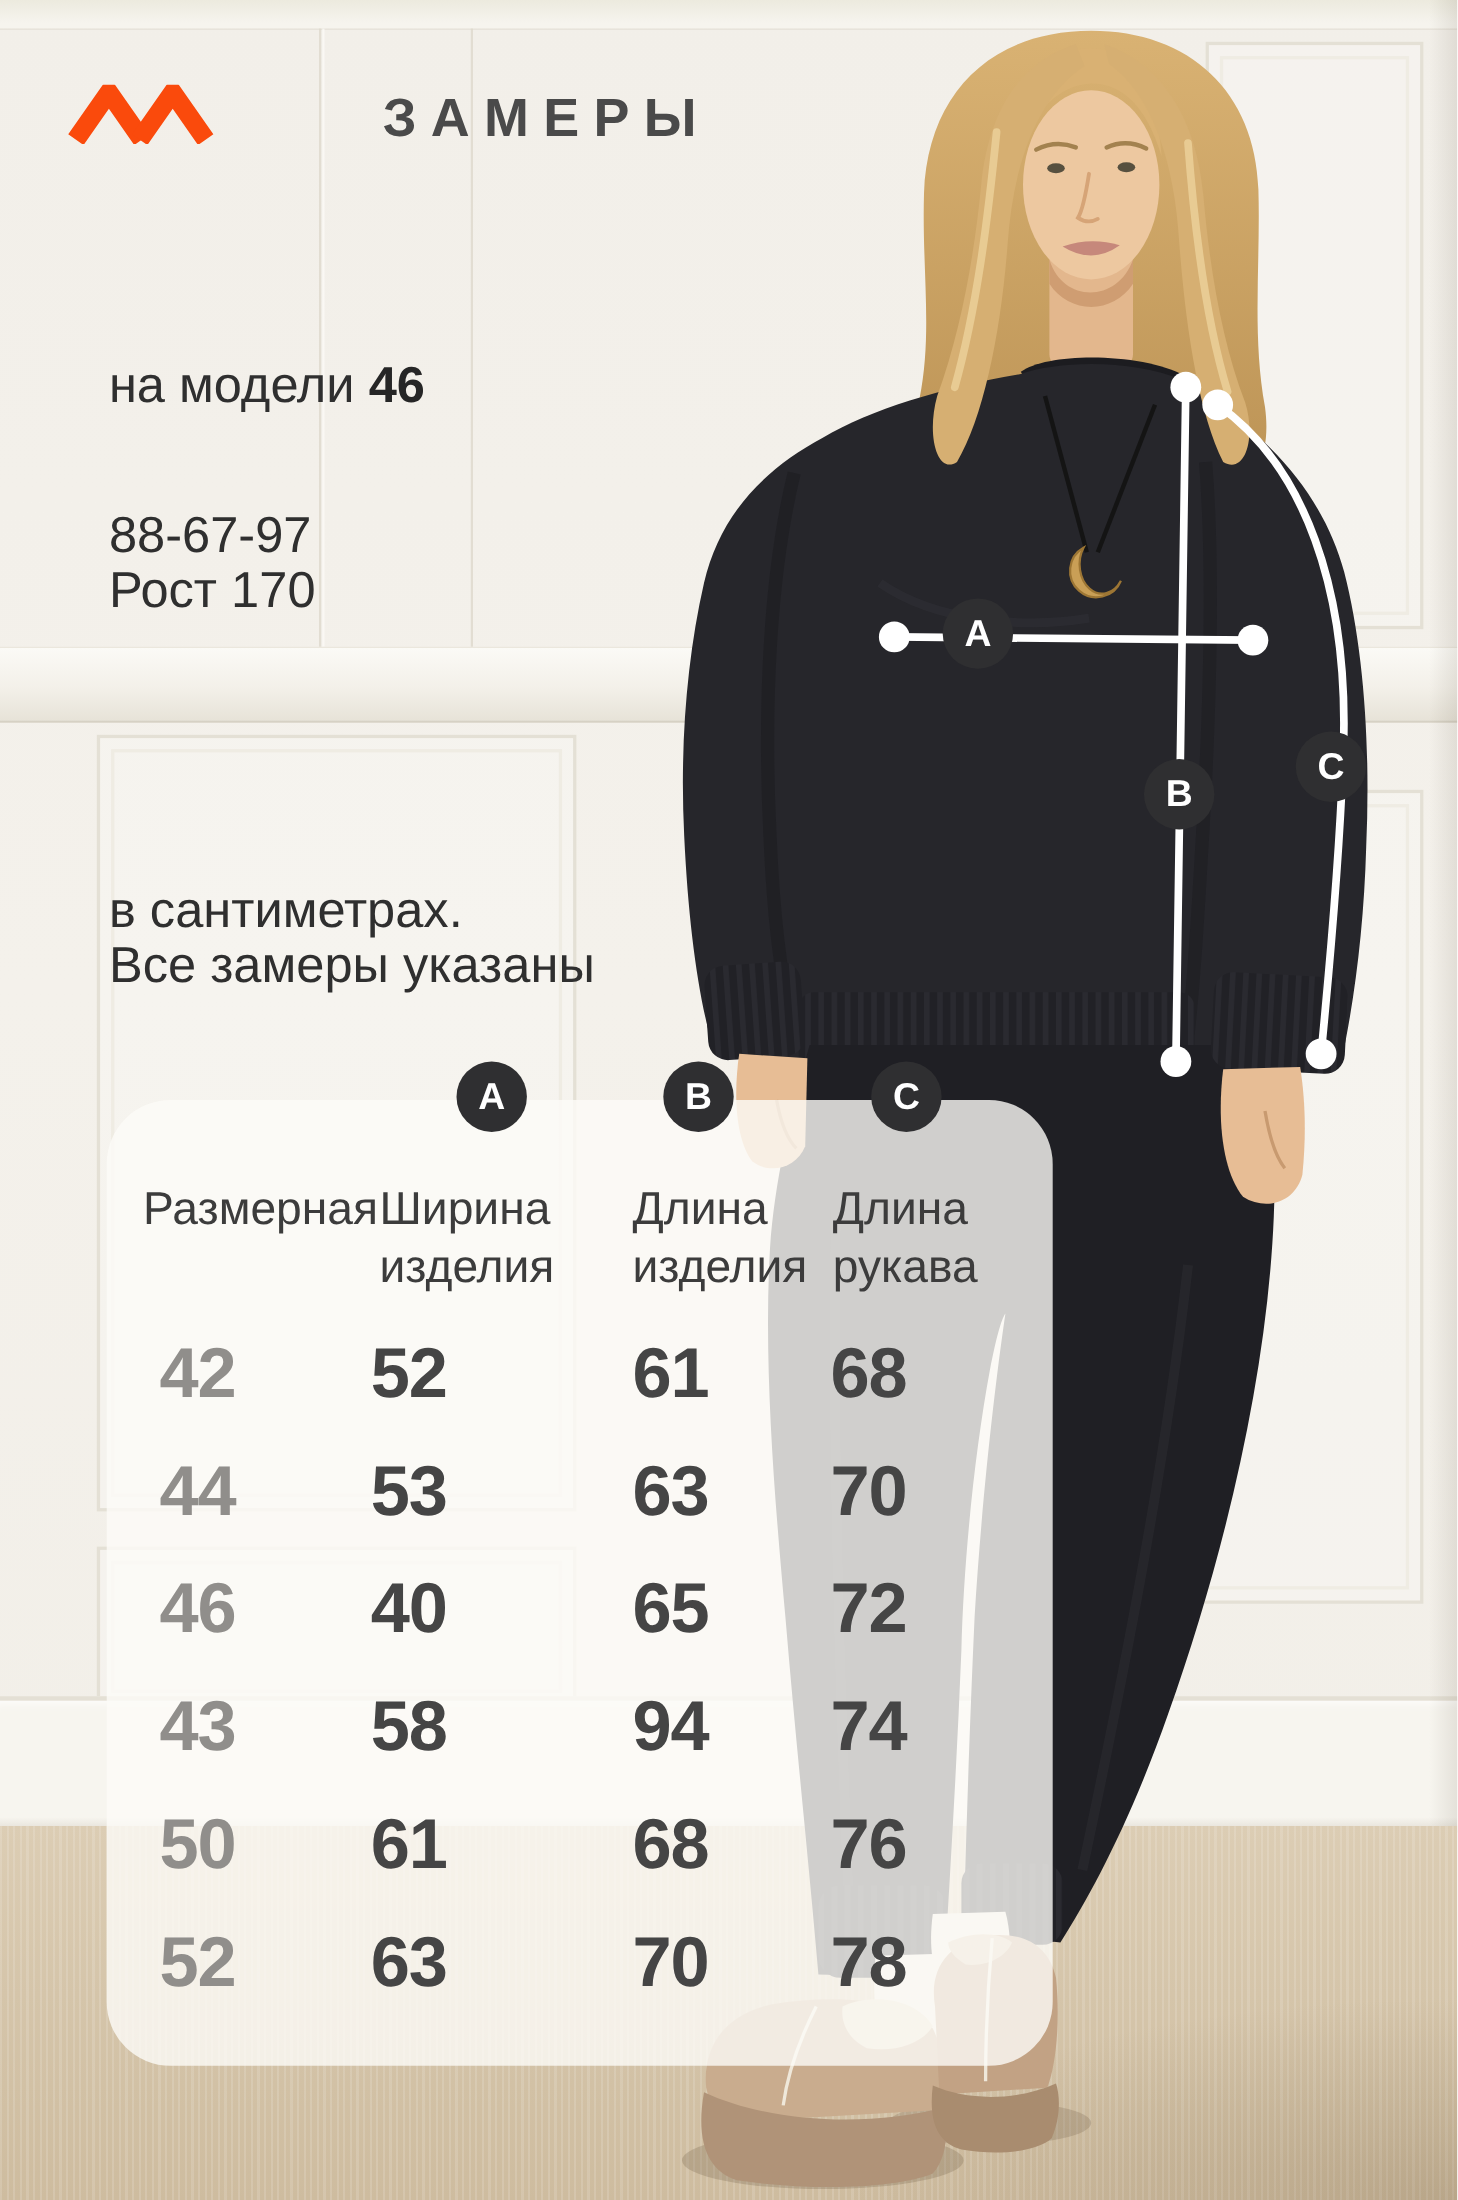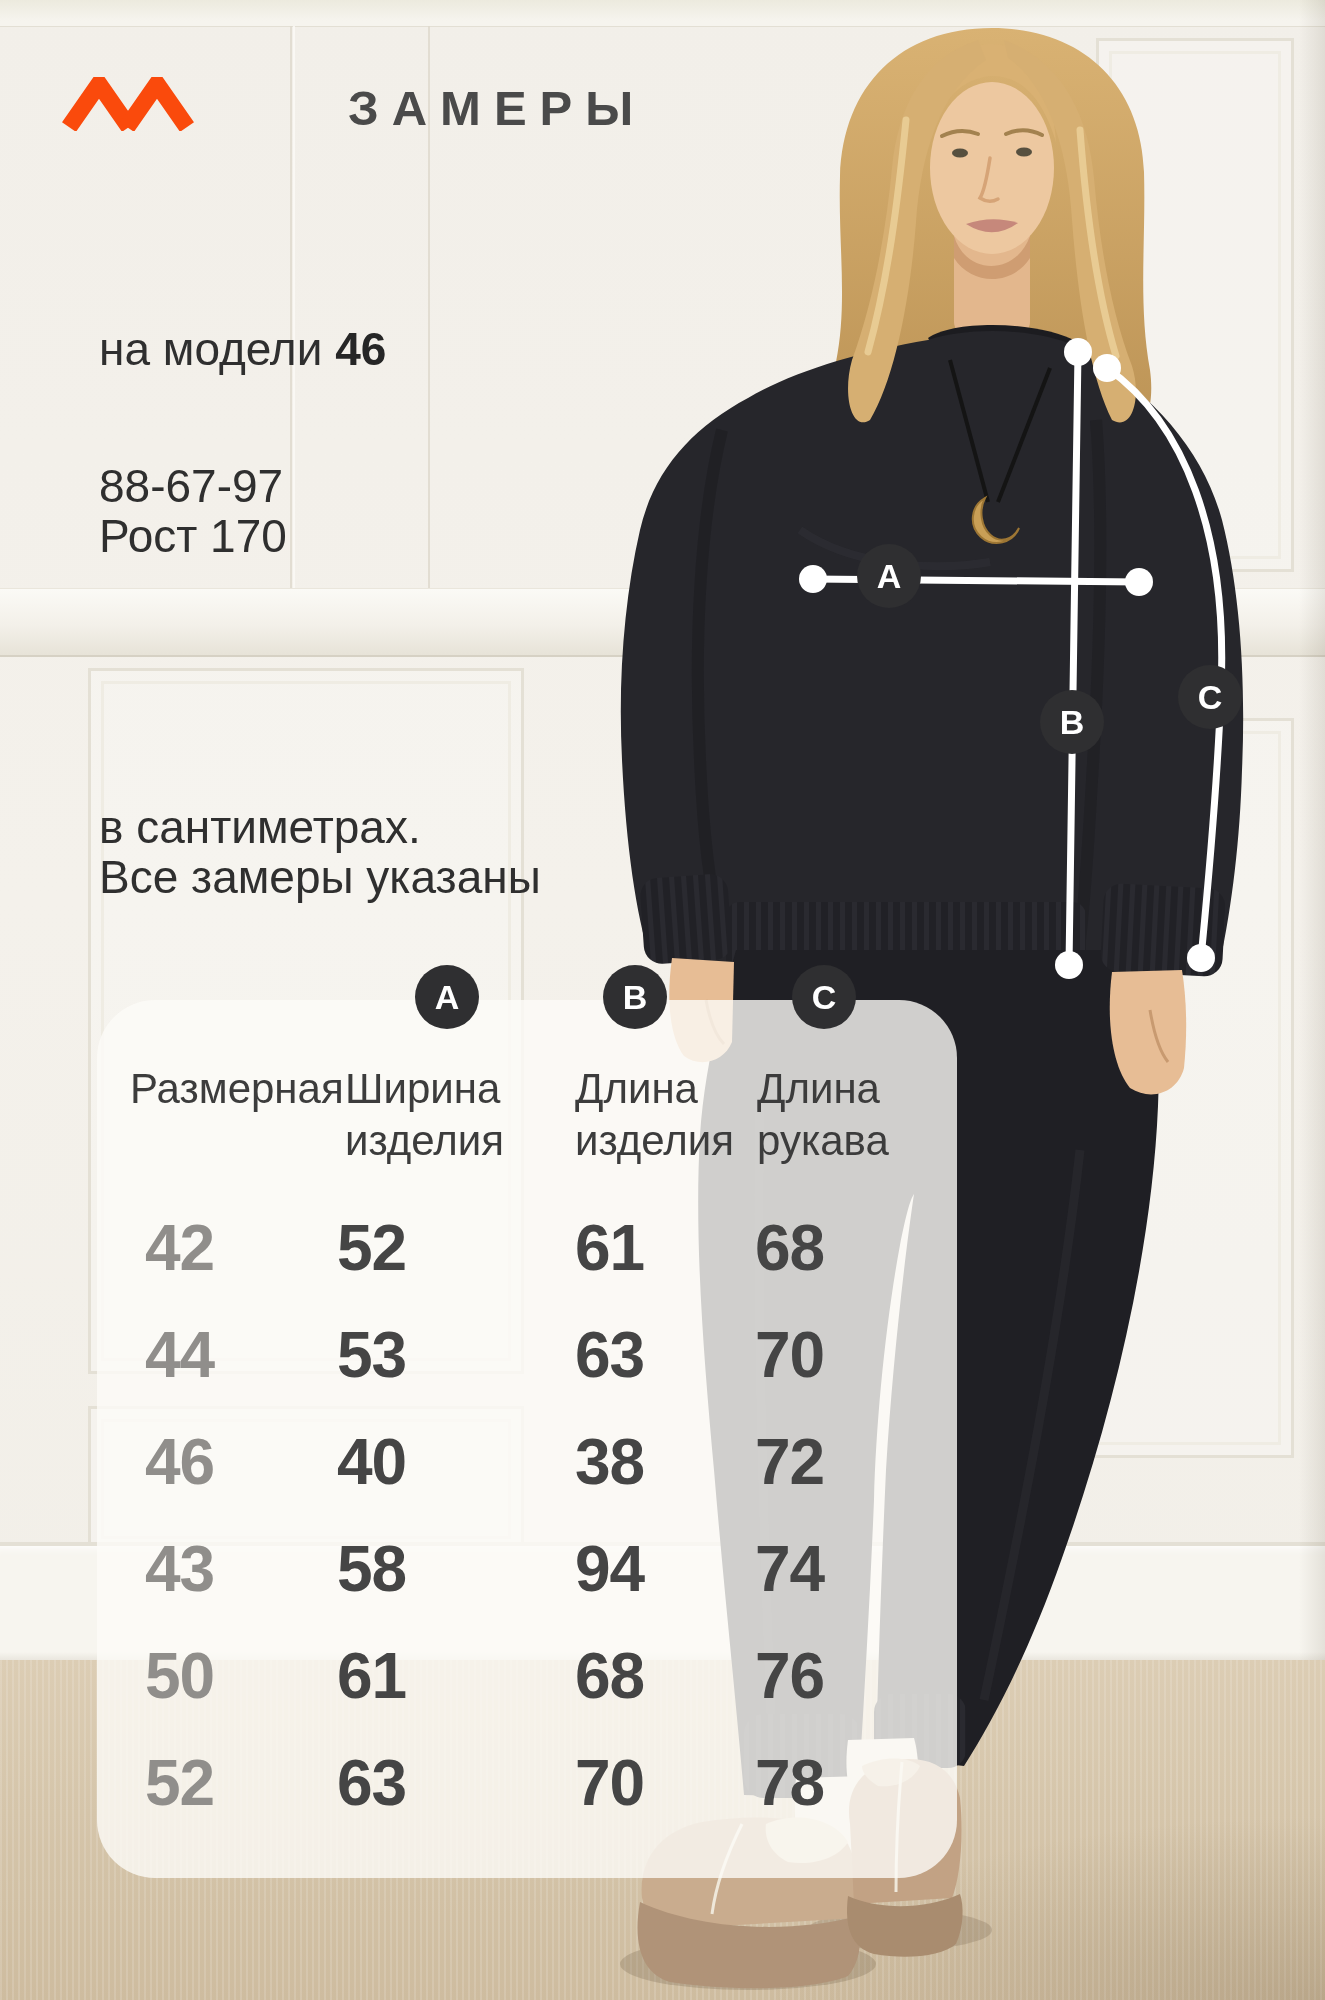--- a/index.html
+++ b/index.html
@@ -37,21 +37,21 @@
     color:#ffffff;font-size:34px;font-weight:700;text-align:center;line-height:64px;}
   
   .logo{position:absolute;left:60px;top:77px;}
   .page-title{position:absolute;left:348px;top:80px;font-size:49px;letter-spacing:13px;
     color:#4a4a4a;font-weight:700;}
   .txt-block{position:absolute;left:99px;color:#2f2f2f;font-size:46px;line-height:50px;font-weight:400;}
   .txt-block b{font-weight:700;color:#262626;}
   
   .panel{position:absolute;left:97px;top:1000px;width:860px;height:878px;border-radius:58px;
     background:rgba(252,251,248,0.80);}
-  .th{position:absolute;font-size:42px;line-height:52px;color:#3c3c3c;}
+  .th{position:absolute;font-size:42px;line-height:52px;color:#3c3c3c;margin-top:10px;}
   .cell{position:absolute;font-size:64px;font-weight:600;color:#454545;letter-spacing:-1px;}
   .cell.size{color:#908e8b;}
 </style>
 </head>
 <body>
 
 <div class="canvas">
 
   <div class="crown"></div>
   <div class="seam" style="left:290px;top:26px;height:562px;"></div>
@@ -209,21 +209,21 @@
     </div>
     <div>
       <span class="cell size" style="left:48px;top:318px;">44</span>
       <span class="cell" style="left:240px;top:318px;">53</span>
       <span class="cell" style="left:478px;top:318px;">63</span>
       <span class="cell" style="left:658px;top:318px;">70</span>
     </div>
     <div>
       <span class="cell size" style="left:48px;top:425px;">46</span>
       <span class="cell" style="left:240px;top:425px;">40</span>
-      <span class="cell" style="left:478px;top:425px;">38</span>
+      <span class="cell" style="left:478px;top:425px;">65</span>
       <span class="cell" style="left:658px;top:425px;">72</span>
     </div>
     <div>
       <span class="cell size" style="left:48px;top:532px;">43</span>
       <span class="cell" style="left:240px;top:532px;">58</span>
       <span class="cell" style="left:478px;top:532px;">94</span>
       <span class="cell" style="left:658px;top:532px;">74</span>
     </div>
     <div>
       <span class="cell size" style="left:48px;top:639px;">50</span>

